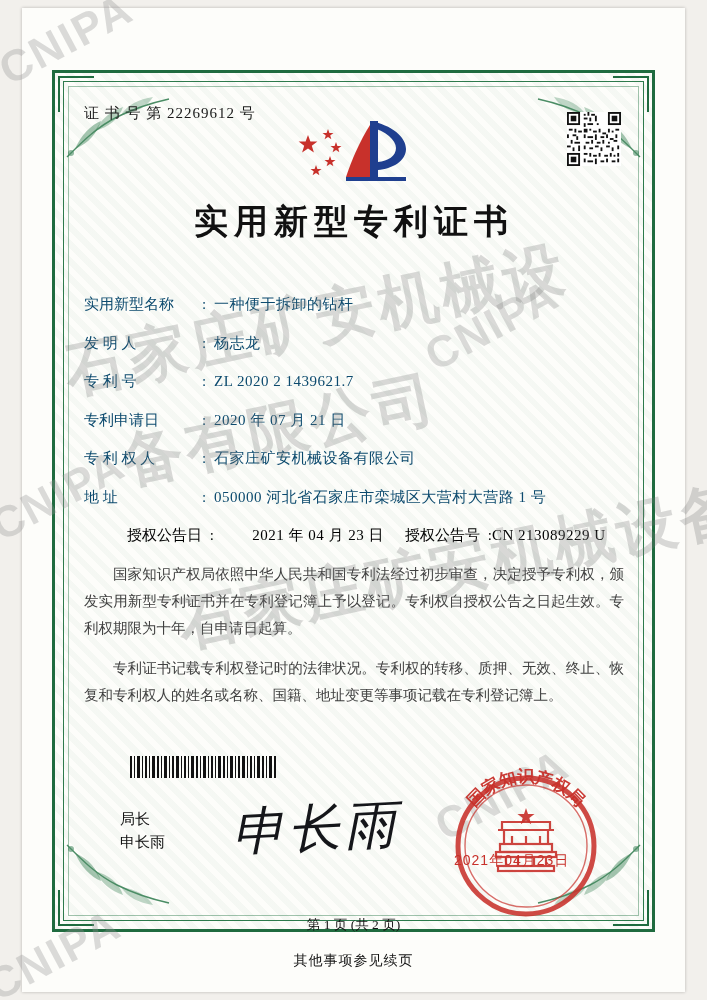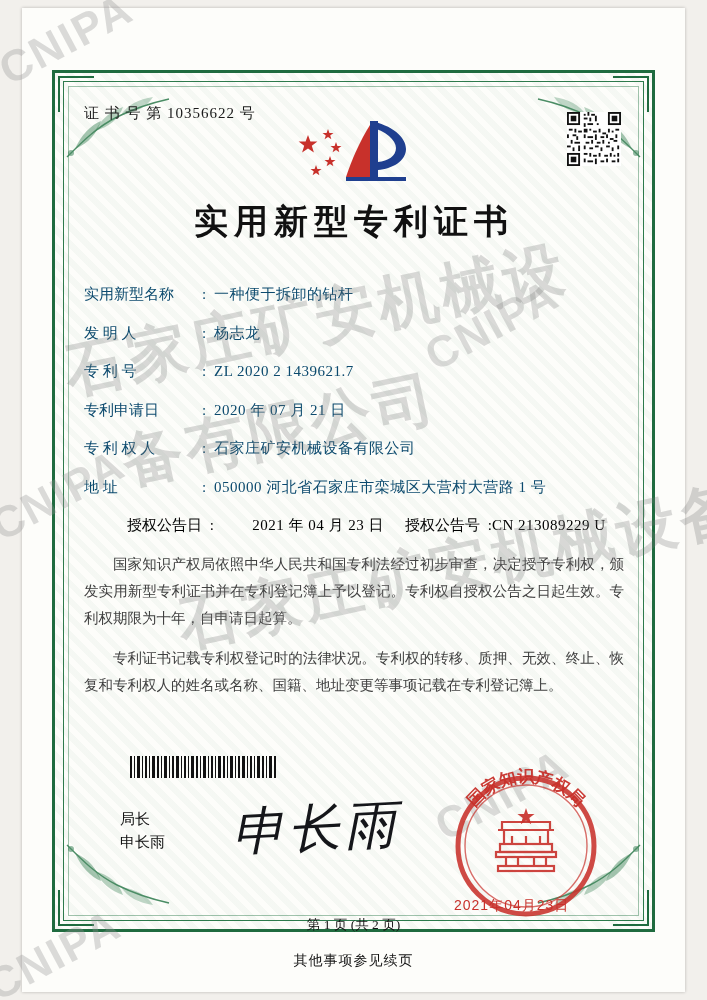--- a/index.html
+++ b/index.html
@@ -141,21 +141,21 @@
     z-index: 4;
   }
 
   .title {
     text-align: center;
     font-size: 34px;
     font-weight: bold;
     letter-spacing: 6px;
     color: #111;
     margin-top: 6px;
-    margin-bottom: 40px;
+    margin-bottom: 50px;
     font-family: "DejaVu Sans", "Liberation Sans", sans-serif;
   }
 
   .field-row {
     display: flex;
     align-items: center;
     font-size: 15px;
     color: #0c4a6e;
     margin-bottom: 19px;
     line-height: 1.3;
@@ -226,21 +226,21 @@
     position: absolute;
     left: 418px;
     top: 752px;
     width: 172px;
     height: 172px;
     z-index: 6;
   }
   .seal-date {
     position: absolute;
     left: 432px;
-    top: 889px;
+    top: 844px;
     font-size: 14px;
     color: #c8312b;
     letter-spacing: 1px;
     z-index: 7;
     font-family: "Liberation Sans", sans-serif;
   }
 
   .page-num {
     position: absolute;
     left: 0;
@@ -388,21 +388,21 @@
         <rect x="15" y="25" width="1" height="3"></rect>
       <rect x="18" y="26" width="2" height="1"></rect>
         <rect x="21" y="25" width="1" height="2"></rect>
         <rect x="24" y="26" width="2" height="1"></rect>
       <rect x="27" y="25" width="1" height="2"></rect>
     </g>
   </svg>
 
   <div class="content">
 
-    <div class="cert-no">证 书 号 第 10356622 号</div>
+    <div class="cert-no">证 书 号 第 22269612 号</div>
 
     <div class="logo-wrap">
       <svg width="160" height="74" viewBox="0 0 160 74">
 
         <path d="M96 6 L96 66 L104 66 L104 6 Z" fill="#1f3f8f"></path>
         <path d="M96 6 C118 10 132 22 132 34 C132 46 118 54 104 55 L104 47 C114 46 122 41 122 33 C122 25 112 16 96 12 Z" fill="#1f3f8f"></path>
         <path d="M72 62 C78 44 86 26 96 10 L96 62 Z" fill="#c8312b"></path>
         <path d="M72 62 L132 62 L132 66 L72 66 Z" fill="#1f3f8f"></path>
 
         <g fill="#c8312b">

